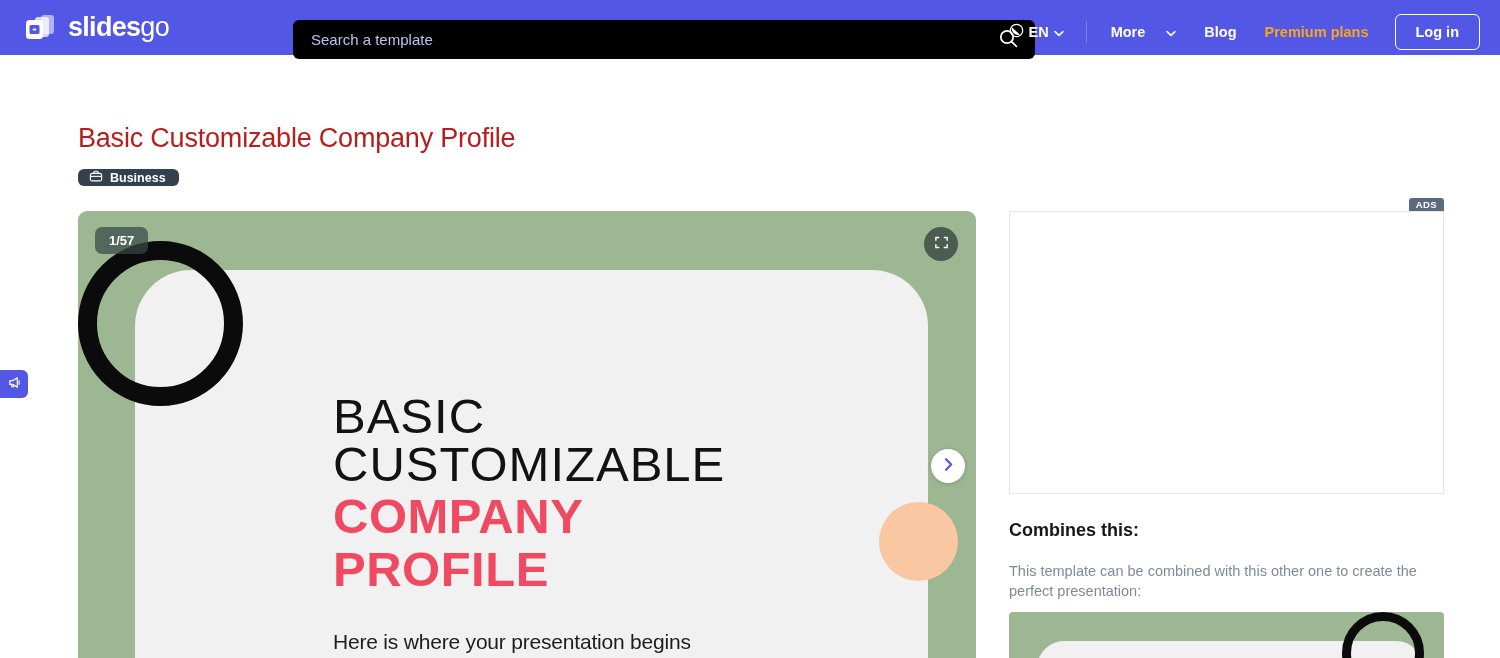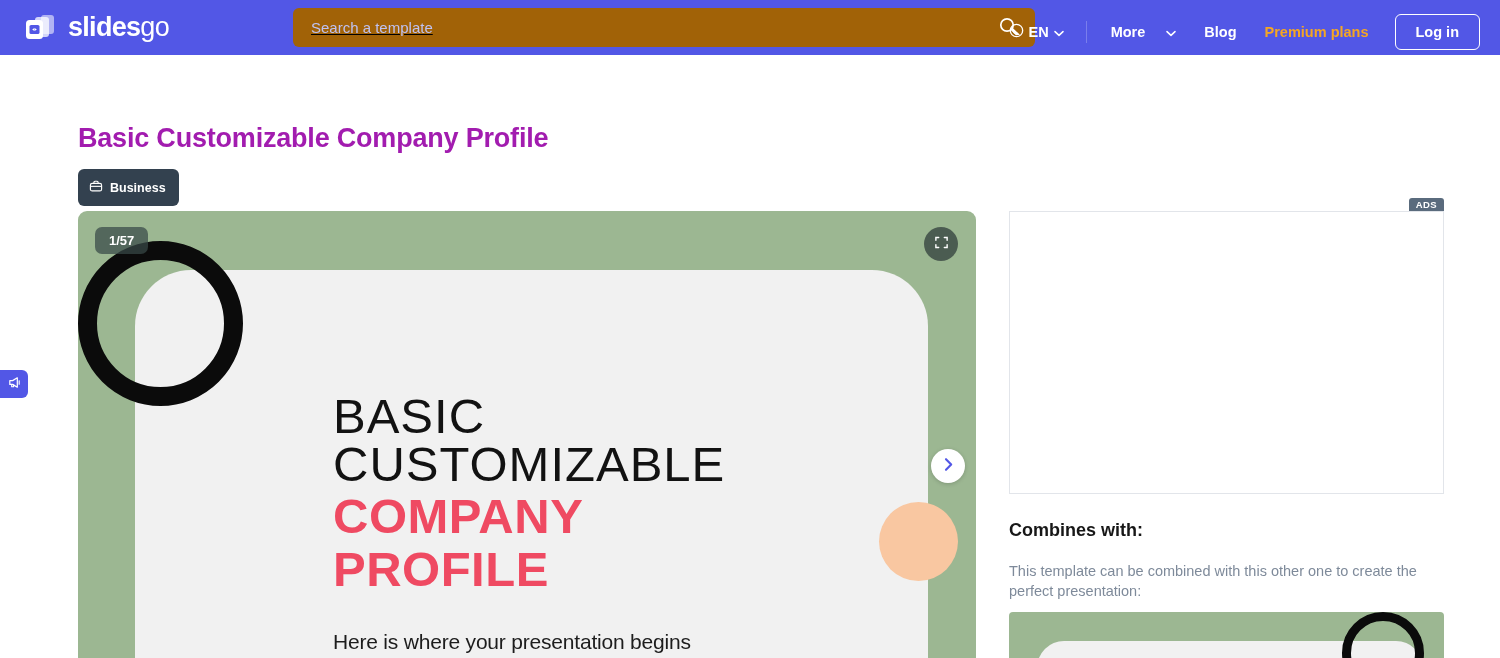--- a/index.html
+++ b/index.html
@@ -36,29 +36,28 @@
     font-weight: bold;
     letter-spacing: -0.7px;
     line-height: 1;
     text-align: right;
   }
   .logo-text .go { font-weight: normal; }
 
   .search-box {
     position: absolute;
     left: 293px;
-    top: 8px;
+    top: 20px;
     width: 742px;
     height: 39px;
-    background: #a16207;
+    background: #000000;
     border-radius: 6px;
     display: flex;
     align-items: center;
     padding: 0 14px 0 18px;
-    text-decoration: underline;
   }
   .search-input {
     flex: 1;
     background: transparent;
     border: none;
     outline: none;
     color: #ffffff;
     font-size: 15px;
     font-family: "Liberation Sans", sans-serif;
   }
@@ -124,29 +123,29 @@
   .page {
     position: relative;
     width: 1500px;
     padding: 0;
   }
 
   .page-title {
     position: absolute;
     left: 78px; top: 68px;
     font-size: 27px;
-    font-weight: bold;
-    color: #a21caf;
+    font-weight: normal;
+    color: #b91c1c;
     letter-spacing: -0.2px;
   }
 
   .badge {
     position: absolute;
     left: 78px; top: 114px;
-    height: 37px;
+    height: 17px;
     background: #33414F;
     border-radius: 6px;
     display: flex;
     align-items: center;
     gap: 7px;
     padding: 0 13px 0 11px;
     cursor: pointer;
   }
   .badge-label {
     color: #ffffff;
@@ -442,21 +441,21 @@
         </svg>
       </span>
     </button>
   </div>
 
   <div class="sidebar">
 
     <div class="ads-tab">ADS</div>
     <div class="ads-box"></div>
 
-    <div class="combines-title">Combines with:</div>
+    <div class="combines-title">Combines this:</div>
     <div class="combines-desc">This template can be combined with this other one to create the perfect presentation:</div>
 
     <div class="combo-thumb">
       <div class="combo-card"></div>
 
       <div class="combo-ring-black"></div>
 
     </div>
   </div>
 </div>

